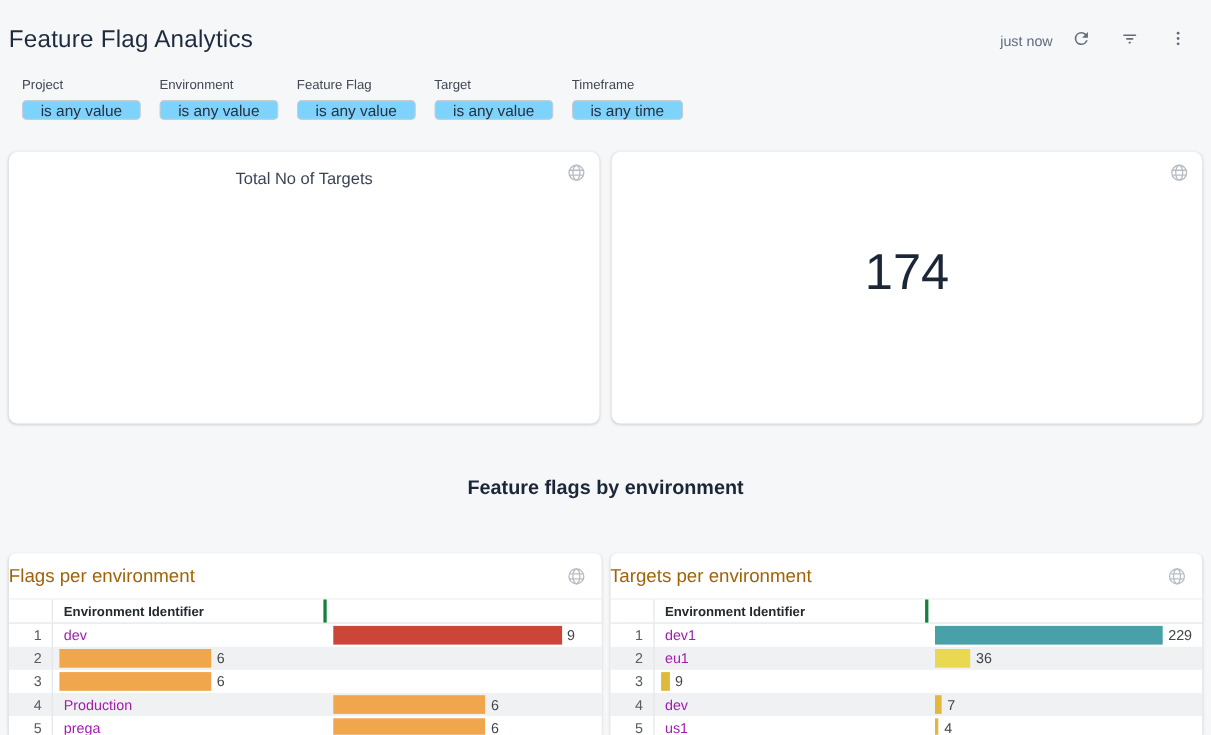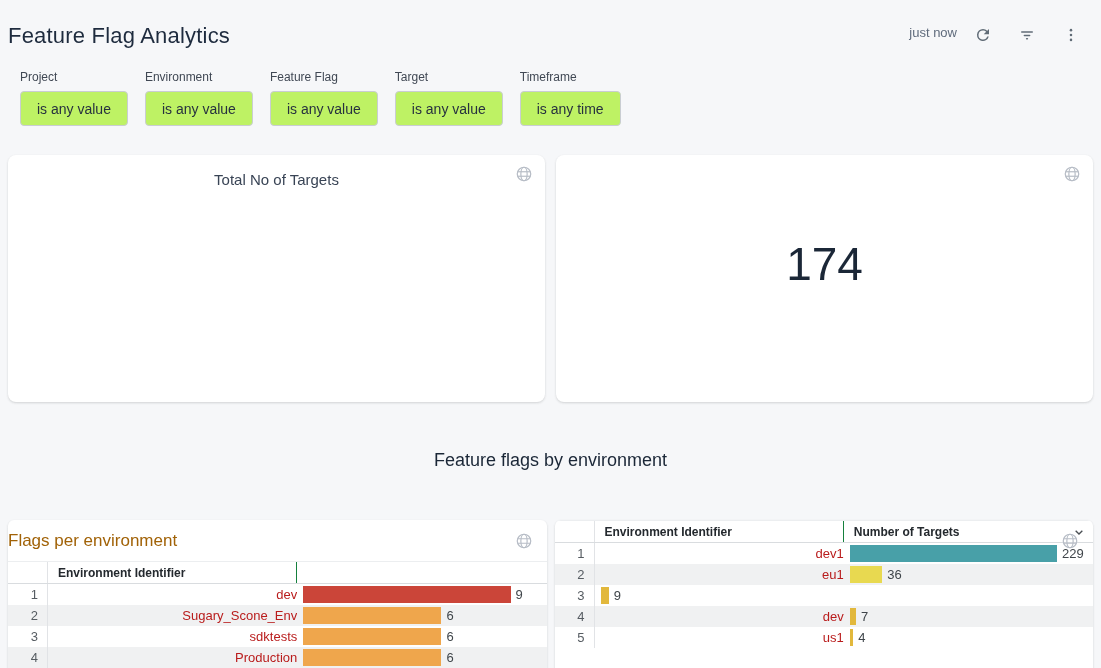--- a/index.html
+++ b/index.html
@@ -6,63 +6,63 @@
   html,body { width:1101px; height:668px; overflow:hidden; }
   body {
     font-family:"Liberation Sans", sans-serif;
     background:#f6f7f9;
     color:#1e2b3e;
     position:relative;
   }
   
   .topbar { position:relative; height:40px; padding:6px 8px 0 8px;margin-top:17px; }
   .dash-title { font-size:22px; font-weight:400; color:#1e2b3e; letter-spacing:.2px; }
-  .topbar-right { position:absolute; top:8px; right:20px; display:flex; align-items:flex-start; gap:24px; }
+  .topbar-right { position:absolute; top:8px; right:20px; display:flex; align-items:flex-end; gap:24px; }
   .refresh-status { font-size:13px; color:#5f6b7c; margin-right:-8px; }
   .icon-btn { width:20px; height:20px; display:flex; align-items:center; justify-content:center; cursor:pointer; color:#616c77; }
   .icon-btn svg { display:block; }
   
   .filters { display:flex; gap:17px; padding:13px 8px 0 20px; }
   .filter .flabel { font-size:12px; color:#404854; margin-bottom:7px; }
   .filter .fbtn {
-    background:#bef264; border:1px solid #c9cdd2; border-radius:4px;
-    height:35px; min-width:100px; padding:0 16px;
+    background:#7dd3fc; border:1px solid #c9cdd2; border-radius:4px;
+    height:18px; min-width:100px; padding:0 16px;
     font-size:14px; color:#27313f; font-family:inherit;
     display:flex; align-items:center; justify-content:center; cursor:pointer;
   }
   
   .kpi-row { display:flex; gap:11px; margin:29px 8px 0 8px; }
   .card {
     background:#fff; border-radius:8px; position:relative;
     box-shadow:0 1px 2px rgba(60,64,67,.12), 0 1px 3px rgba(60,64,67,.08);
   }
   .kpi { flex:1; height:247px; text-align:center; }
   .globe { position:absolute; top:10px; right:12px; color:#b7bdc6; }
   .kpi-number { padding-top:86px; font-size:46px; line-height:1; color:#1b2737; font-weight:400; }
   .kpi-label { margin-top:16px; font-size:15px; color:#394455; }
   
-  .section-title { text-align:center; margin-top:48px; font-size:18px; font-weight:400; color:#1b2737; }
+  .section-title { text-align:center; margin-top:48px; font-size:18px; font-weight:700; color:#1b2737; }
   
   .viz-row { display:flex; gap:8px; margin:49px 8px 0 8px; }
   .viz-card { flex:1; height:210px; border-radius:6px; overflow:hidden; }
   .viz-title { text-align:left; padding-top:11px; height:41px; font-size:17px; color:#a16207; font-weight:400; }
   .viz-card .globe { top:12px; right:14px; }
   .thead { display:grid; grid-template-columns:40px 1fr 1fr; height:23px; align-items:center;
            border-bottom:1px solid #d9dcdf; border-top:1px solid #eceef0; }
   .thead .gutter { height:100%; border-right:1px solid #e1e3e6; }
   .thead .hcell { font-size:12px; font-weight:700; color:#24292e; padding-left:10px; height:100%;
                   display:flex; align-items:center; }
-  .thead .hcell.name { border-right:1px solid #15803d; }
+  .thead .hcell.name { border-right:3px solid #15803d; }
   .thead .hcell.val { position:relative; }
   .sort-chevron { position:absolute; right:6px; top:3px; color:#4a4f54; }
   .trow { display:grid; grid-template-columns:40px 1fr 1fr; height:21px; align-items:center; background:#fff; }
   .trow.even { background:#f0f1f2; }
   .trow .gutter { font-size:13px; color:#565c62; text-align:right; padding-right:9px; height:100%;
                   display:flex; align-items:center; justify-content:flex-end; border-right:1px solid #e1e3e6; }
-  .trow .name { font-size:13px; color:#b91c1c; padding-left:10px; white-space:nowrap; overflow:hidden;text-align:right; }
+  .trow .name { font-size:13px; color:#a21caf; padding-left:10px; white-space:nowrap; overflow:hidden; }
   .trow .val { display:flex; align-items:center; padding-left:6px; height:100%; }
   .bar { height:17px; }
   .bar-label { font-size:13px; color:#3f454a; margin-left:5px; }
 </style>
 </head>
 <body>
 
 <div class="topbar">
   <div class="dash-title">Feature Flag Analytics</div>
   <div class="topbar-right">
@@ -159,73 +159,64 @@
         <div class="trow">
           <div class="gutter">1</div>
           <div class="name">dev</div>
           <div class="val">
             <div class="bar" style="background: rgb(203, 69, 57); width: calc(100% - 36px);"></div>
             <span class="bar-label">9</span>
           </div>
         </div>
         <div class="trow even">
           <div class="gutter">2</div>
-          <div class="name">Sugary_Scone_Env</div>
           <div class="val">
             <div class="bar" style="background: rgb(239, 166, 76); width: calc(66.6667% - 24px);"></div>
             <span class="bar-label">6</span>
           </div>
         </div>
         <div class="trow">
           <div class="gutter">3</div>
-          <div class="name">sdktests</div>
           <div class="val">
             <div class="bar" style="background: rgb(239, 166, 76); width: calc(66.6667% - 24px);"></div>
             <span class="bar-label">6</span>
           </div>
         </div>
         <div class="trow even">
           <div class="gutter">4</div>
           <div class="name">Production</div>
           <div class="val">
             <div class="bar" style="background: rgb(239, 166, 76); width: calc(66.6667% - 24px);"></div>
             <span class="bar-label">6</span>
           </div>
         </div>
         <div class="trow">
           <div class="gutter">5</div>
-          <div class="name">value</div>
+          <div class="name">prega</div>
           <div class="val">
             <div class="bar" style="background: rgb(239, 166, 76); width: calc(66.6667% - 24px);"></div>
             <span class="bar-label">6</span>
           </div>
         </div>
       </div>
   </div>
 
   <div class="card viz-card">
     <span class="globe">
       <svg width="18" height="18" viewBox="0 0 24 24" fill="none" stroke="currentColor" stroke-width="1.6">
           <circle cx="12" cy="12" r="9"></circle>
           <ellipse cx="12" cy="12" rx="4.2" ry="9"></ellipse>
           <line x1="3.6" y1="9" x2="20.4" y2="9"></line>
           <line x1="3.6" y1="15" x2="20.4" y2="15"></line>
         </svg>
     </span>
+    <div class="viz-title">Targets per environment</div>
     <div class="thead">
       <div class="gutter"></div>
       <div class="hcell name">Environment Identifier</div>
-      <div class="hcell val">
-        <span>Number of Targets</span>
-        <span class="sort-chevron">
-          <svg width="16" height="16" viewBox="0 0 24 24" fill="none" stroke="currentColor" stroke-width="2">
-              <path d="M7 10l5 5 5-5"></path>
-            </svg>
-        </span>
-      </div>
     </div>
     <div>
         <div class="trow">
           <div class="gutter">1</div>
           <div class="name">dev1</div>
           <div class="val">
             <div class="bar" style="background: rgb(72, 160, 168); width: calc(100% - 36px);"></div>
             <span class="bar-label">229</span>
           </div>
         </div>

